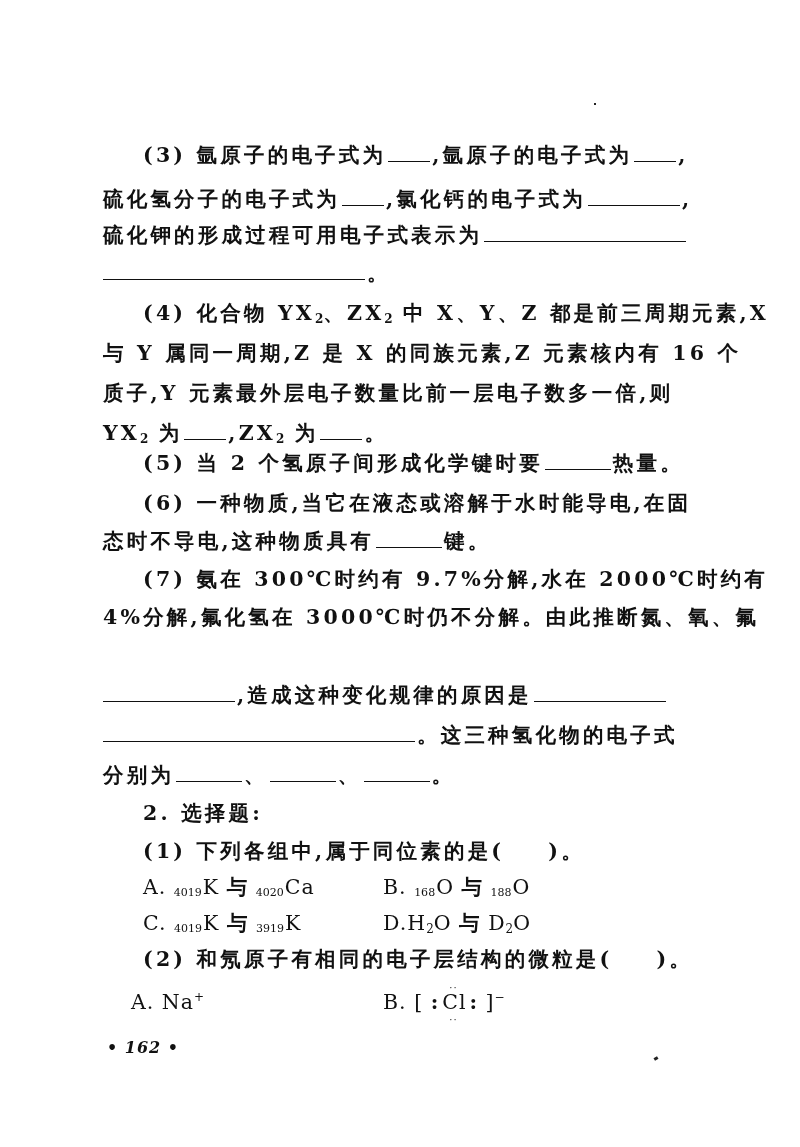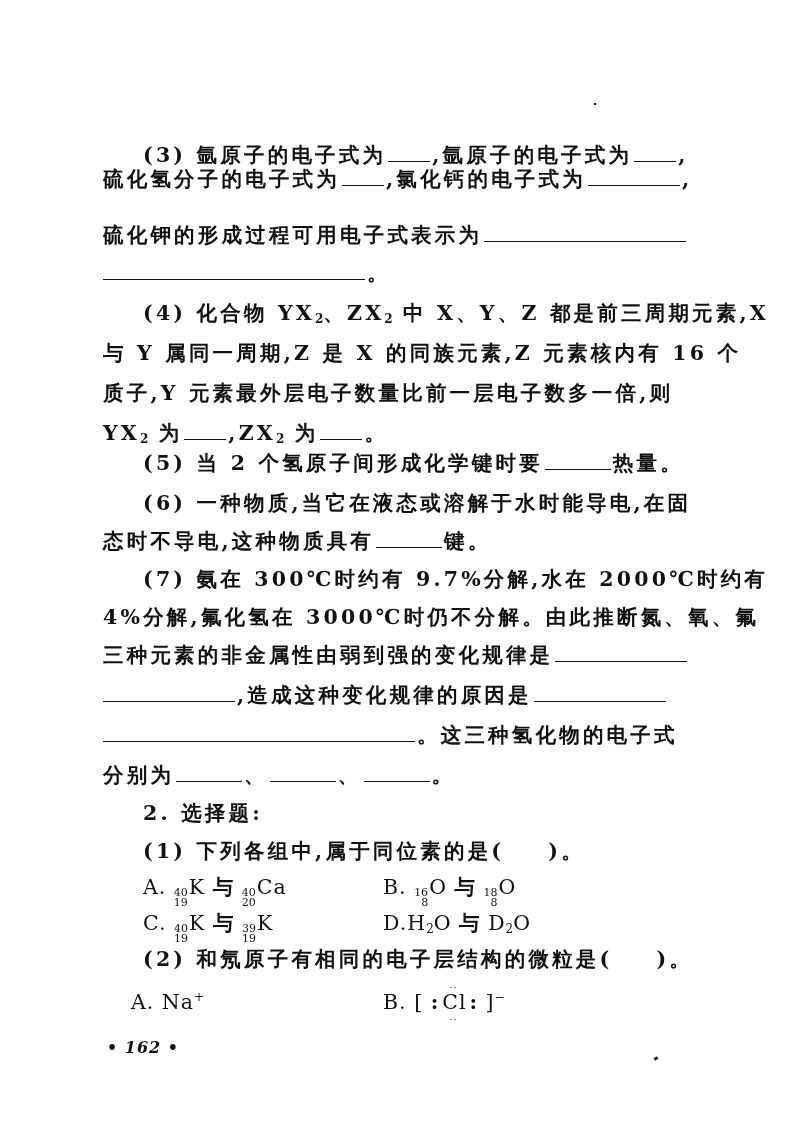--- a/index.html
+++ b/index.html
@@ -43,21 +43,21 @@
     .b6 { width: 66px; }
     .b8 { width: 92px; }
     .b10 { width: 132px; }
     .b14 { width: 202px; }
     .b18 { width: 262px; }
     .b26 { width: 312px; }
     .sub { font-size: 12px; vertical-align: -3px; letter-spacing: 0; }
     .sup { font-size: 12px; vertical-align: 8px; letter-spacing: 0; }
     .iso {
       display: inline-flex;
-      flex-direction: column;
+      flex-direction: row;
       font-size: 11px;
       line-height: 10px;
       vertical-align: -2px;
       letter-spacing: 0;
       text-align: right;
       margin-right: 1px;
       font-weight: normal;
     }
     .opt {
       position: absolute;
@@ -100,21 +100,21 @@
     .lewis .dot-bot { bottom: -6px; }
   </style>
 </head>
 <body>
 
 <div class="page">
 
   <div class="line indent" style="top:140px;">
     <span>(3) 氩原子的电子式为</span><span class="blank b4"></span><span>,氩原子的电子式为</span><span class="blank b4"></span><span>,</span>
   </div>
-  <div class="line" style="top:164px;">
+  <div class="line" style="top:184px;">
     <span>硫化氢分子的电子式为</span><span class="blank b4"></span><span>,氯化钙的电子式为</span><span class="blank b8"></span><span>,</span>
   </div>
   <div class="line" style="top:220px;">
     <span>硫化钾的形成过程可用电子式表示为</span><span class="blank b14"></span>
   </div>
   <div class="line" style="top:258px;">
     <span class="blank b18" style="margin-left:0;"></span><span>。</span>
   </div>
 
   <div class="line indent" style="top:298px;">
@@ -139,23 +139,20 @@
   </div>
   <div class="line" style="top:526px;">
     <span>态时不导电,这种物质具有</span><span class="blank b6"></span><span>键。</span>
   </div>
 
   <div class="line indent" style="top:564px;">
     <span>(7) 氨在 300℃时约有 9.7%分解,水在 2000℃时约有</span>
   </div>
   <div class="line" style="top:602px;">
     <span>4%分解,氟化氢在 3000℃时仍不分解。由此推断氮、氧、氟</span>
-  </div>
-  <div class="line" style="top:640px;">
-    <span>三种元素的非金属性由弱到强的变化规律是</span><span class="blank b10"></span>
   </div>
   <div class="line" style="top:680px;">
     <span class="blank b10" style="margin-left:0;"></span><span>,造成这种变化规律的原因是</span><span class="blank b10"></span>
   </div>
   <div class="line" style="top:720px;">
     <span class="blank b26" style="margin-left:0;"></span><span>。这三种氢化物的电子式</span>
   </div>
   <div class="line" style="top:760px;">
     <span>分别为</span><span class="blank b6"></span><span>、</span><span class="blank b6"></span><span>、</span><span class="blank b6"></span><span>。</span>
   </div>

